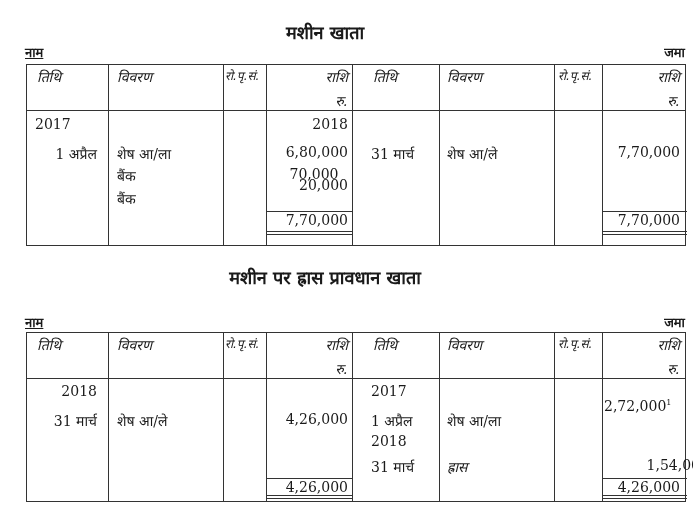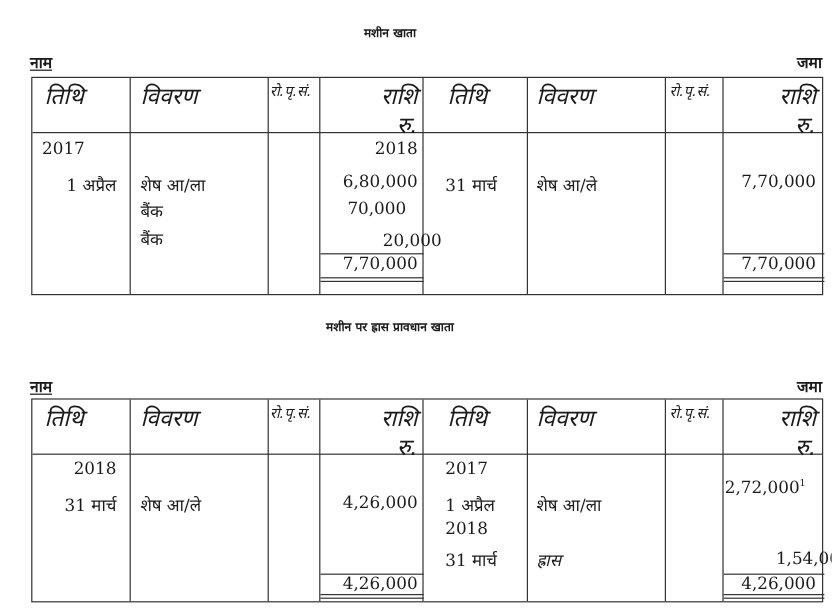--- a/index.html
+++ b/index.html
@@ -1,26 +1,26 @@
 <!DOCTYPE html>
 <html><head>
 <meta charset="utf-8">
 <style>
   html, body { margin:0; padding:0; background:#ffffff; }
   body { width:693px; height:510px; position:relative; overflow:hidden;
          font-family:"DejaVu Serif", "Liberation Serif", serif; color:#1a1a1a; }
   .title { position:absolute; left:0; width:650px; text-align:center;
-           font-family:"DejaVu Sans", sans-serif; font-weight:bold; font-size:10px; }
+           font-family:"DejaVu Sans", sans-serif; font-weight:bold; font-size:18px; }
   .dr, .cr { position:absolute; font-family:"DejaVu Sans", sans-serif; font-weight:bold; font-size:13px; }
   .dr { left:25px;text-decoration:underline; }
   .cr { right:8px; }
   .ledger { position:absolute; left:26px; width:660px; border:1.5px solid #333; box-sizing:border-box; }
   .col { position:absolute; top:0; bottom:0; border-left:1.5px solid #333; }
   .hdr-line { position:absolute; left:0; right:0; border-top:1.5px solid #333; }
-  .h { position:absolute; font-style:italic; font-size:19px; font-family:"DejaVu Sans", sans-serif; }
+  .h { position:absolute; font-style:italic; font-size:14px; font-family:"DejaVu Sans", sans-serif; }
   .t { position:absolute; font-size:14px; white-space:nowrap; }
   .r { text-align:right; }
   .rule { position:absolute; border-top:1px solid #333; }
   .dbl { position:absolute; border-top:1px solid #333; border-bottom:1px solid #333; height:2px; }
   sup { font-size:8px; }
 </style>
 </head>
 <body>
 
 <div class="title" style="top:20px;">मशीन खाता</div>
@@ -53,21 +53,21 @@
   <div class="t r" style="left:241px; width:80px; top:51px;">2018</div>
 
   <div class="t r" style="left:0; width:70px; top:79px;">1 अप्रैल</div>
   <div class="t" style="left:90px; top:79px;">शेष आ/ला</div>
   <div class="t r" style="left:241px; width:80px; top:79px;">6,80,000</div>
 
   <div class="t" style="left:90px; top:101px;">बैंक</div>
   <div class="t r" style="left:247px; width:80px; top:101px;text-align:center;">70,000</div>
 
   <div class="t" style="left:90px; top:124px;">बैंक</div>
-  <div class="t r" style="left:241px; width:80px; top:128px;margin-left:20px;">20,000</div>
+  <div class="t r" style="left:241px; width:80px; top:112px;">20,000</div>
 
   <div class="rule" style="left:240px; width:86px; top:146px;"></div>
   <div class="t r" style="left:241px; width:80px; top:147px;">7,70,000</div>
   <div class="dbl" style="left:240px; width:86px; top:166px;"></div>
 
   <div class="t" style="left:344px; top:79px;">31 मार्च</div>
   <div class="t" style="left:420px; top:79px;">शेष आ/ले</div>
   <div class="t r" style="left:577px; width:76px; top:79px;">7,70,000</div>
 
   <div class="rule" style="left:576px; width:84px; top:146px;"></div>

